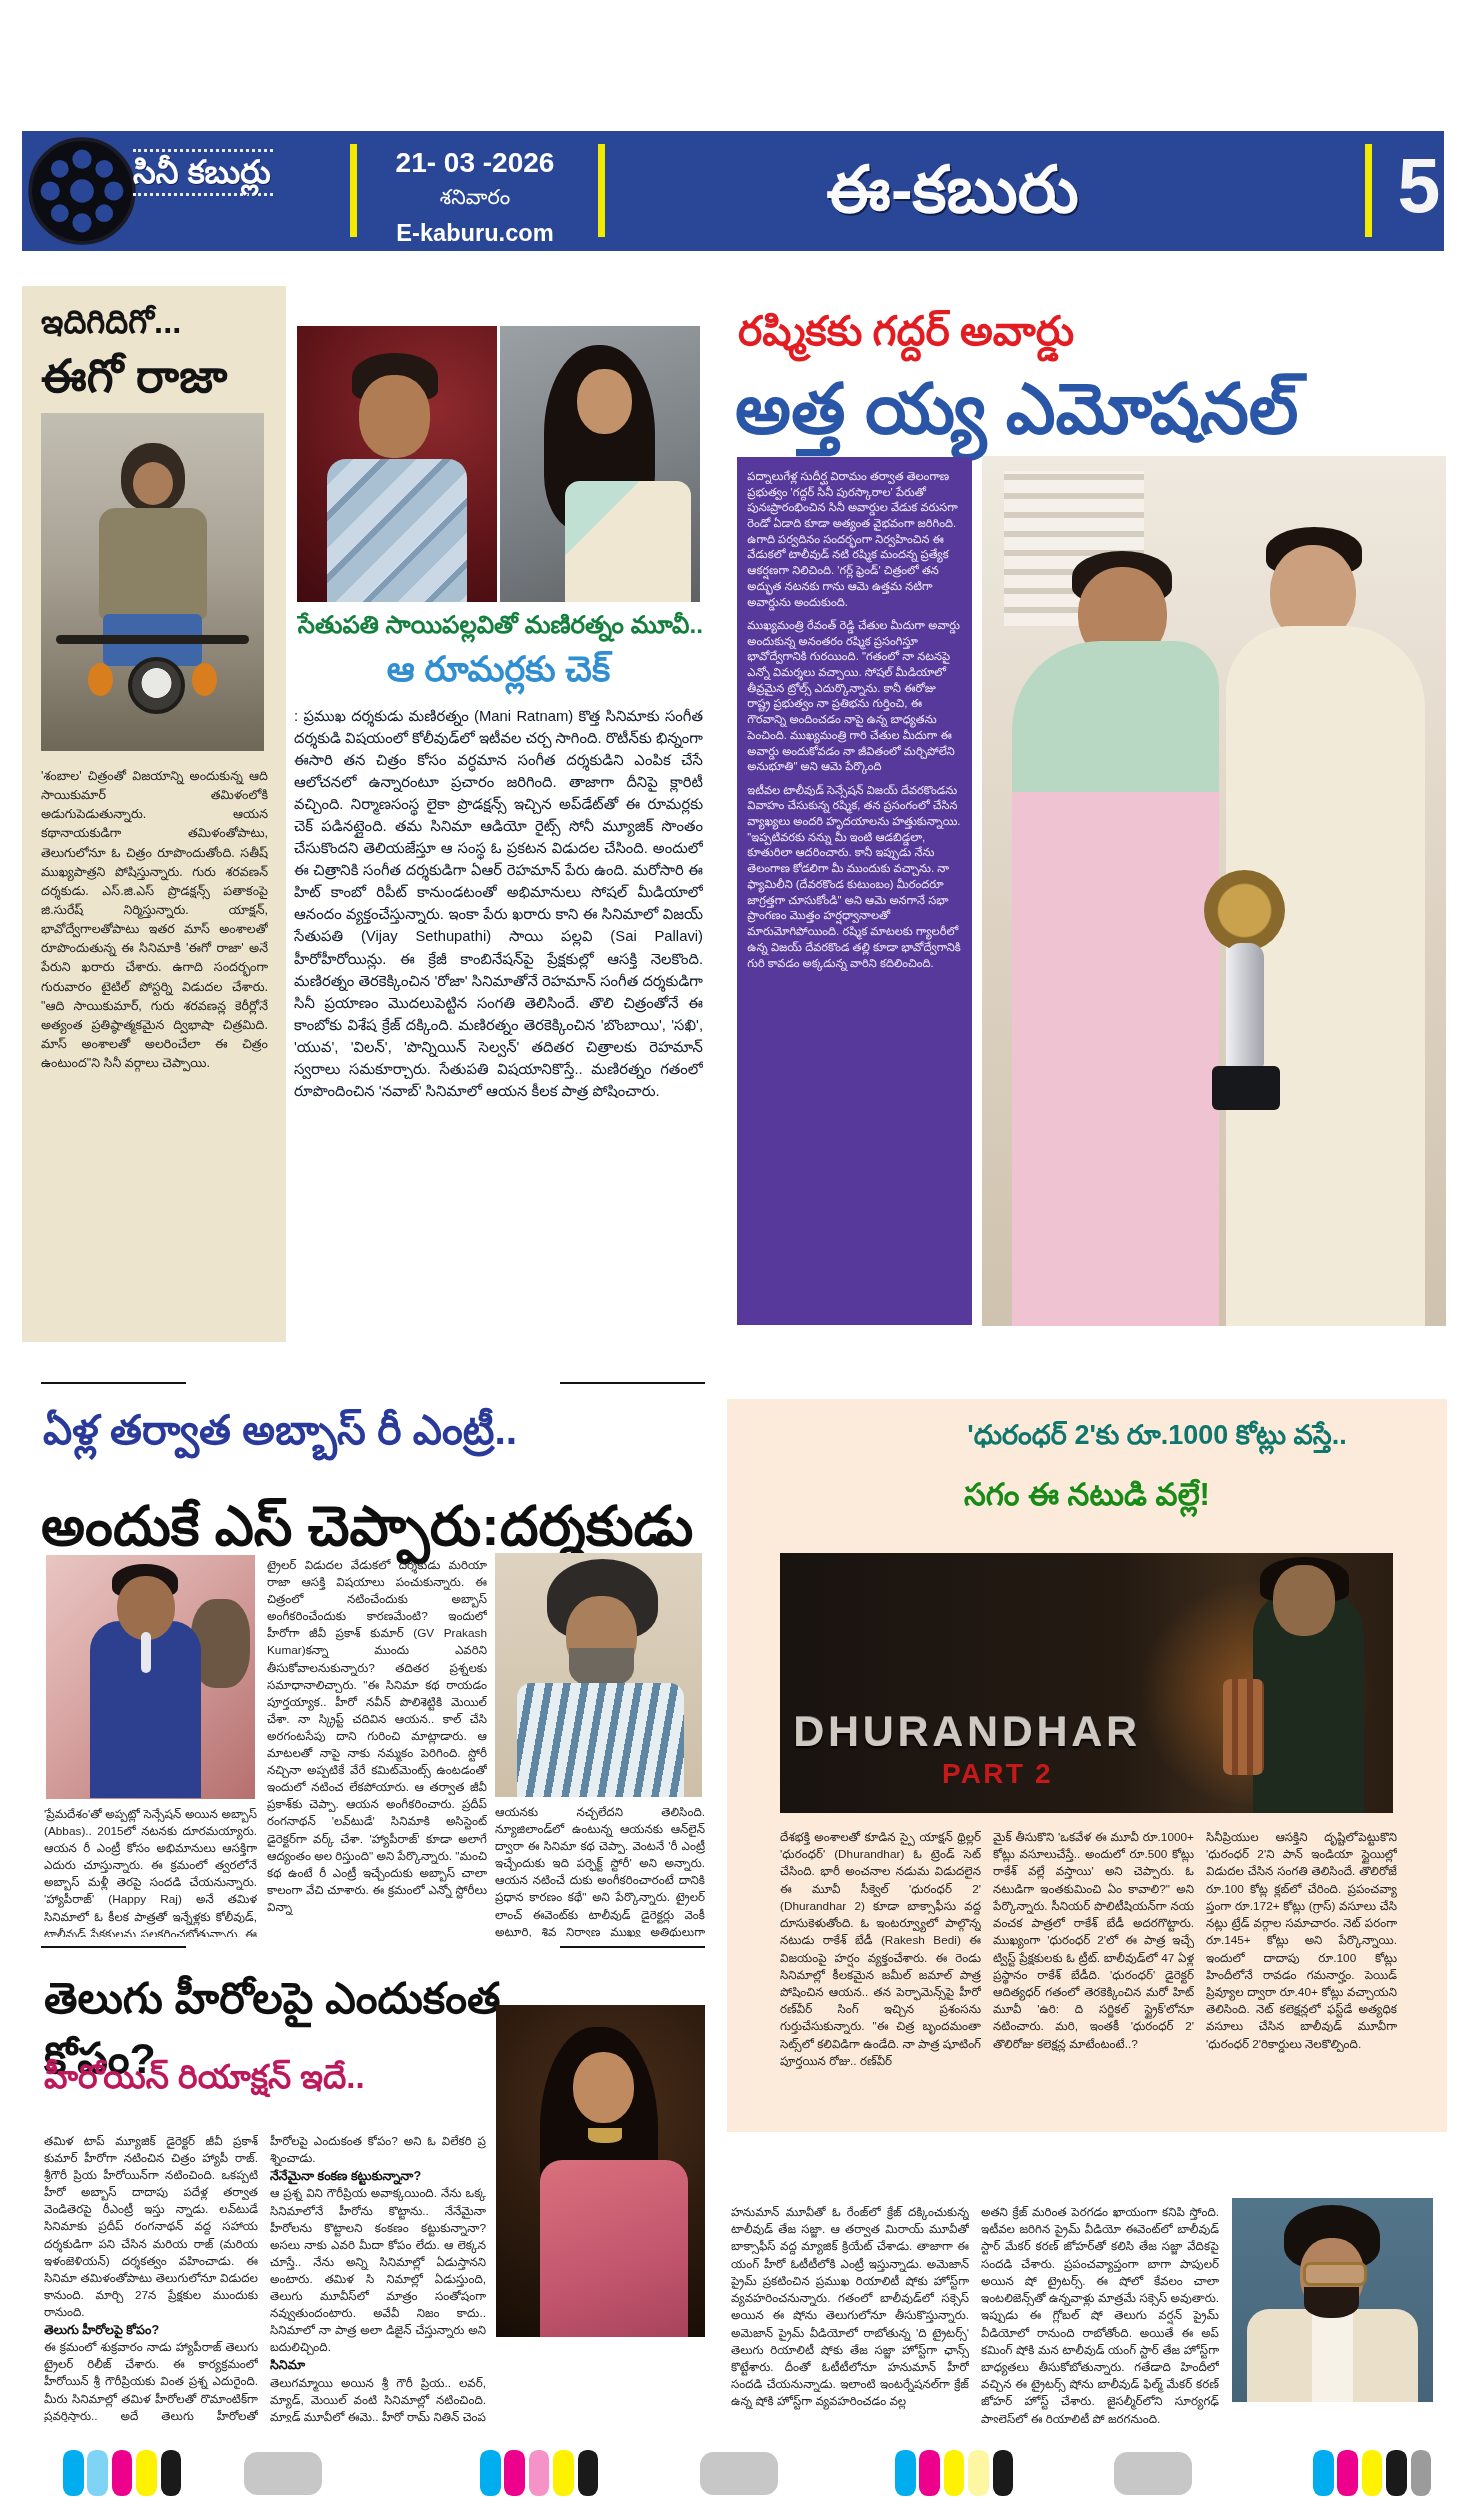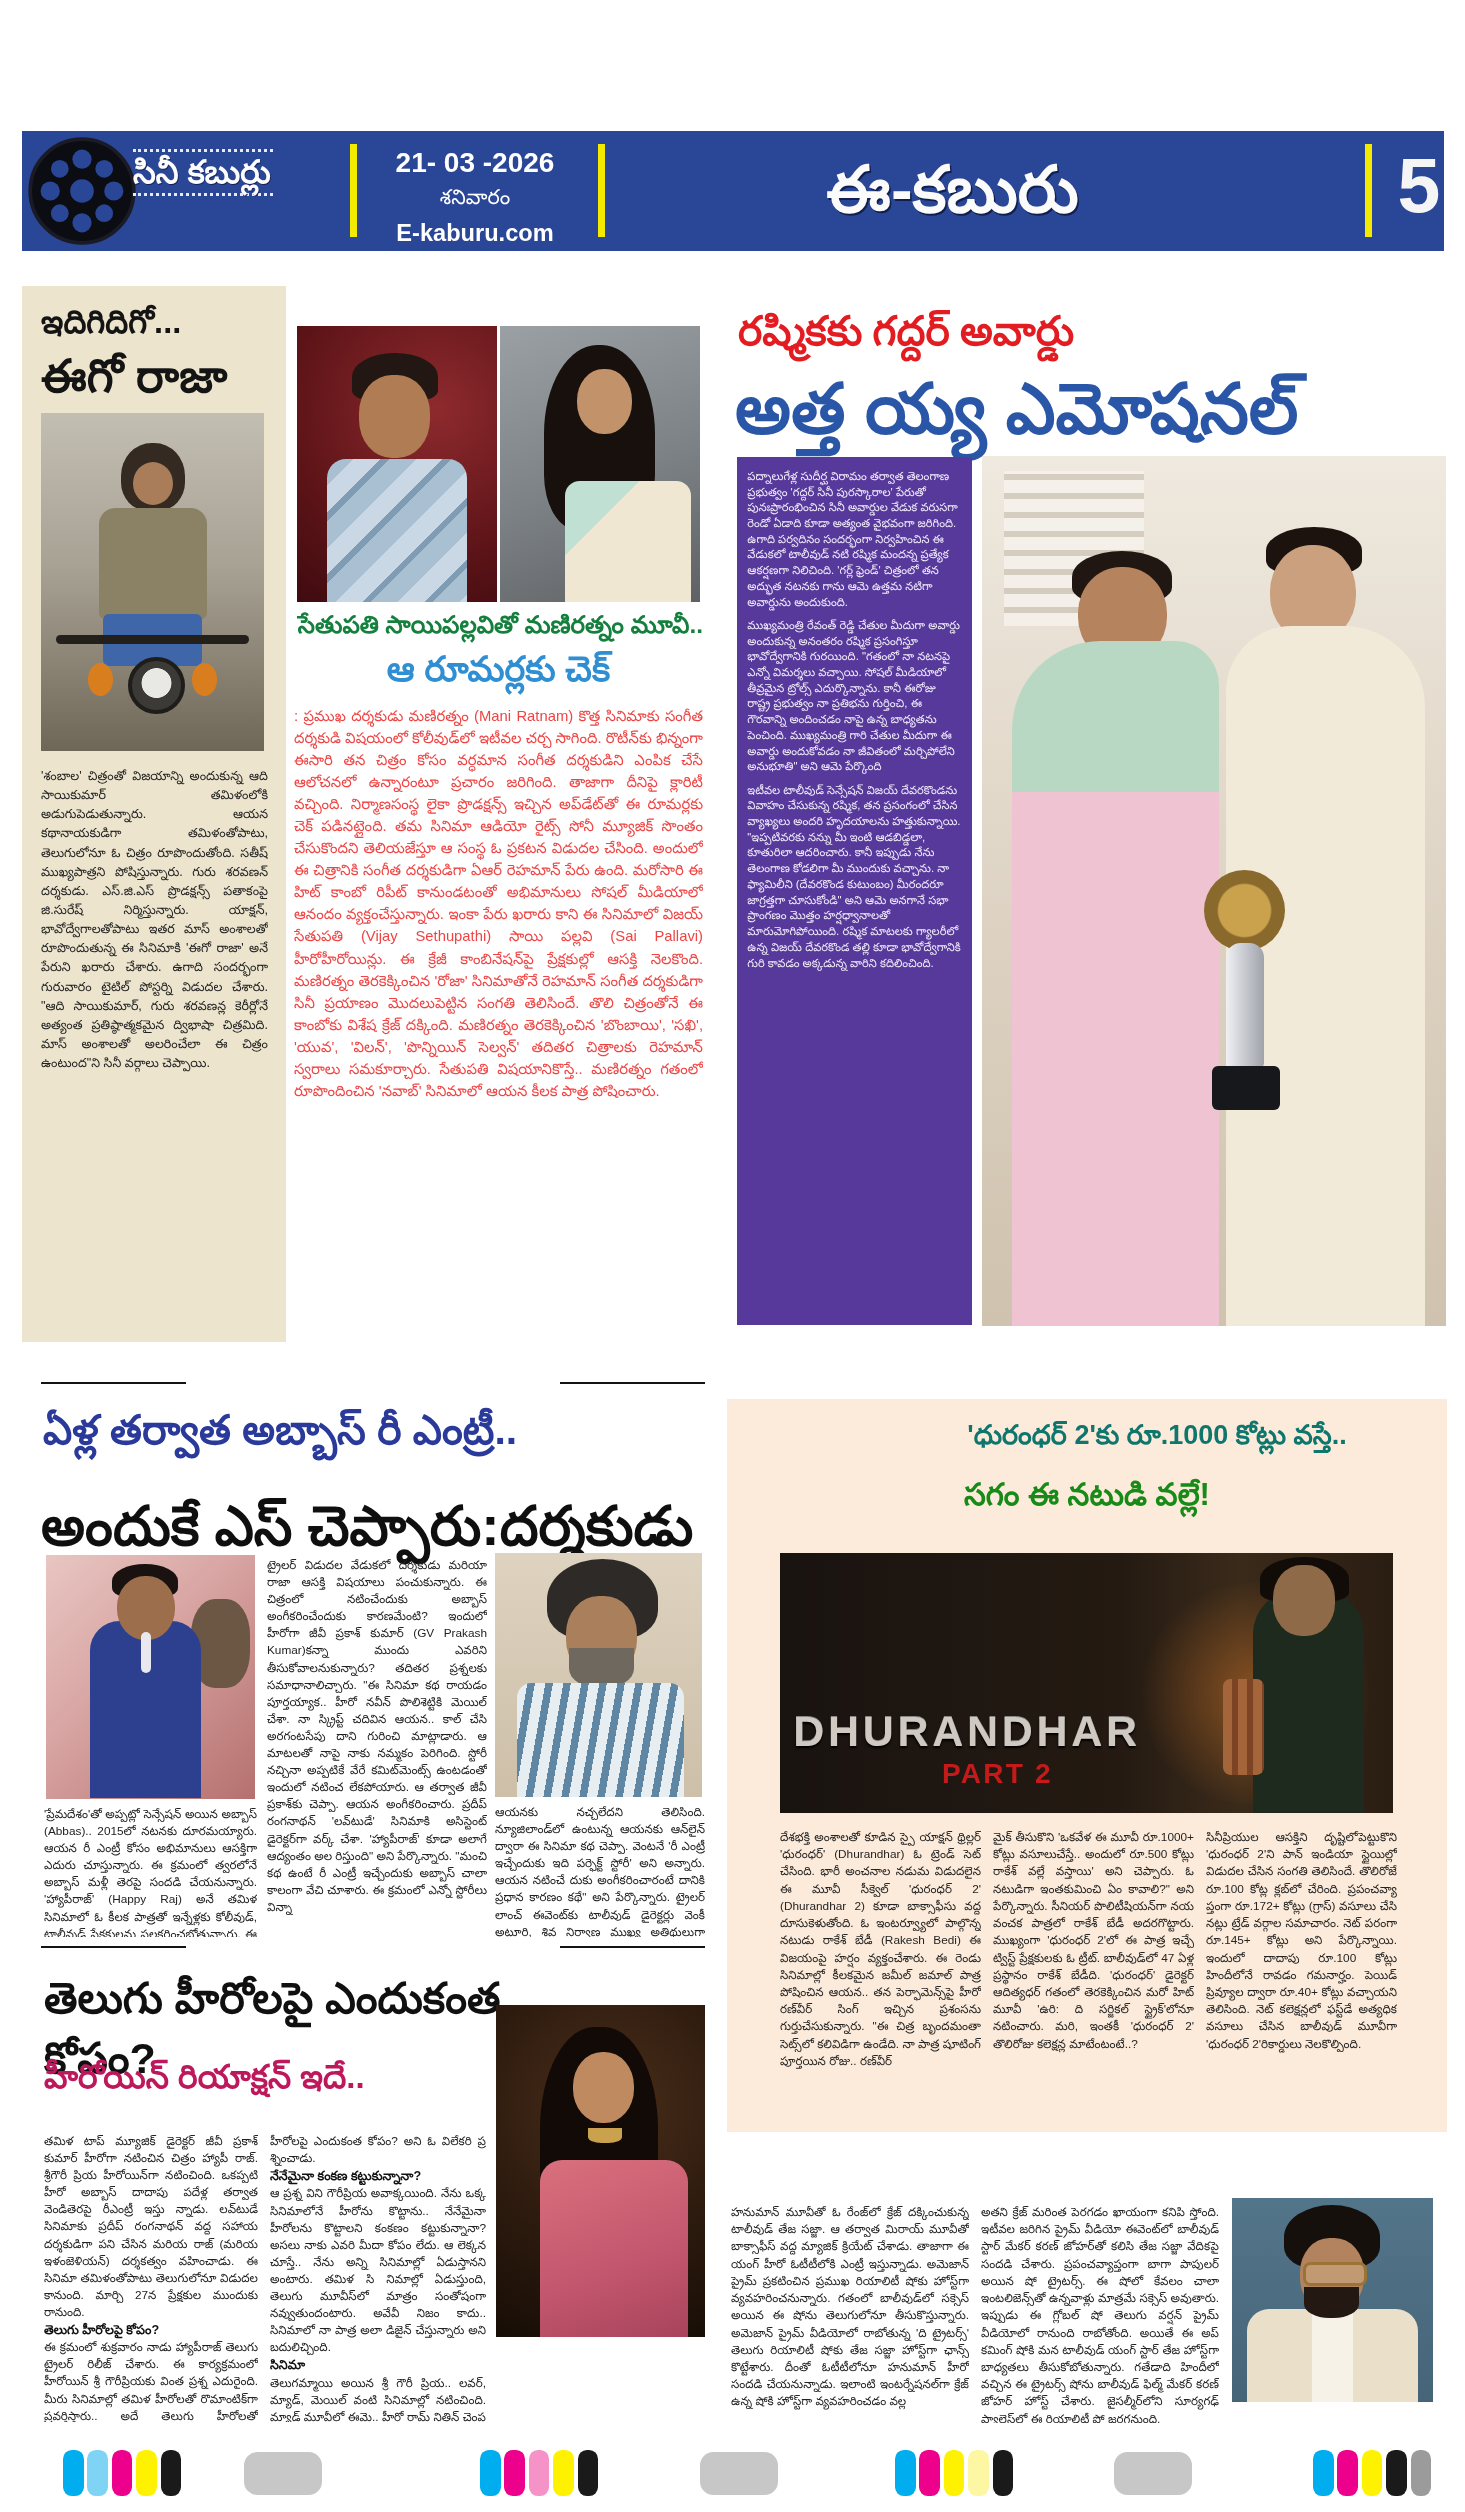--- a/index.html
+++ b/index.html
@@ -44,21 +44,21 @@
   .photo-seth{left:0;top:0;width:200px;height:276px;background:radial-gradient(circle at 70% 30%,#8e2a2e 0%,#5e1418 60%,#3f0b0f 100%);}
   .seth-face{left:62px;top:49px;width:71px;height:83px;border-radius:46%;background:#b07c54;}
   .seth-hair{left:55px;top:26.6px;width:86px;height:47px;border-radius:50% 50% 20% 20%;background:#221712;}
   .seth-shirt{left:29.5px;top:133px;width:140px;height:143px;border-radius:19px 19px 0 0;background:repeating-linear-gradient(135deg,#a9bfd2 0 19px,#c9d8e4 19px 38px,#7f9cb4 38px 44px);}
   .photo-pallavi{left:203px;top:0;width:200px;height:276px;background:linear-gradient(160deg,#9aa0a4 0%,#7c8185 55%,#5e6265 100%);}
   .pal-hair{left:44px;top:19px;width:111px;height:185px;border-radius:48% 48% 30% 30%;background:#17100c;}
   .pal-face{left:77px;top:43px;width:55px;height:65px;border-radius:48%;background:#c2926a;}
   .pal-saree{left:65px;top:155px;width:126px;height:121px;border-radius:14.8px 14.8px 0 0;background:linear-gradient(135deg,#bfe0d2 0 30%,#efe7d2 30% 100%);}
   .mani-kicker{left:294px;top:591px;width:409px;font-size:24.4px;font-weight:bold;color:#15803d;text-align:right;}
   .mani-title{left:294px;top:629px;width:409px;font-size:35px;font-weight:bold;color:#2f8fd2;}
-  .mani-body{left:294px;top:685px;width:409px;height:591px;font-size:14.8px;line-height:1.49;color:#ef4444;}
+  .mani-body{left:294px;top:685px;width:409px;height:591px;font-size:14.8px;line-height:1.49;color:#0f172a;}
 
   
   .rash-kicker{left:738px;top:287px;width:694px;font-size:41px;font-weight:bold;color:#e31c22;font-family:Liberation Serif, serif;}
   .rash-title{left:735px;top:349px;width:713px;font-size:70px;font-weight:bold;color:#2a56a8;}
   .purple-box{left:737px;top:437px;width:235px;height:868px;background:#57389b;color:#f2eefc;padding:11.8px 10.3px;box-sizing:border-box;}
   .purple-box p{margin:0 0 7.4px 0;font-size:11.4px;line-height:1.38;}
   .photo-rashmika{left:982px;top:436px;width:464px;height:870px;background:linear-gradient(180deg,#efe9df 0%,#ddd2c2 55%,#cfc2ae 100%);}
   .lattice{left:22px;top:14.8px;width:140px;height:155px;background:repeating-linear-gradient(0deg,#f7f4ee 0 13.3px,#cfc8ba 13.3px 19px),repeating-linear-gradient(90deg,rgba(247,244,238,.7) 0 13.3px,rgba(207,200,186,.7) 13.3px 19px);opacity:.8;}
   .mom-fig{left:29.5px;top:185px;width:207px;height:685px;border-radius:89px 44px 0 0;background:linear-gradient(180deg,#b9d8c4 0 22%,#efc3d2 22% 100%);}
   .mom-head{left:96px;top:111px;width:89px;height:96px;border-radius:48%;background:#b5835d;}

